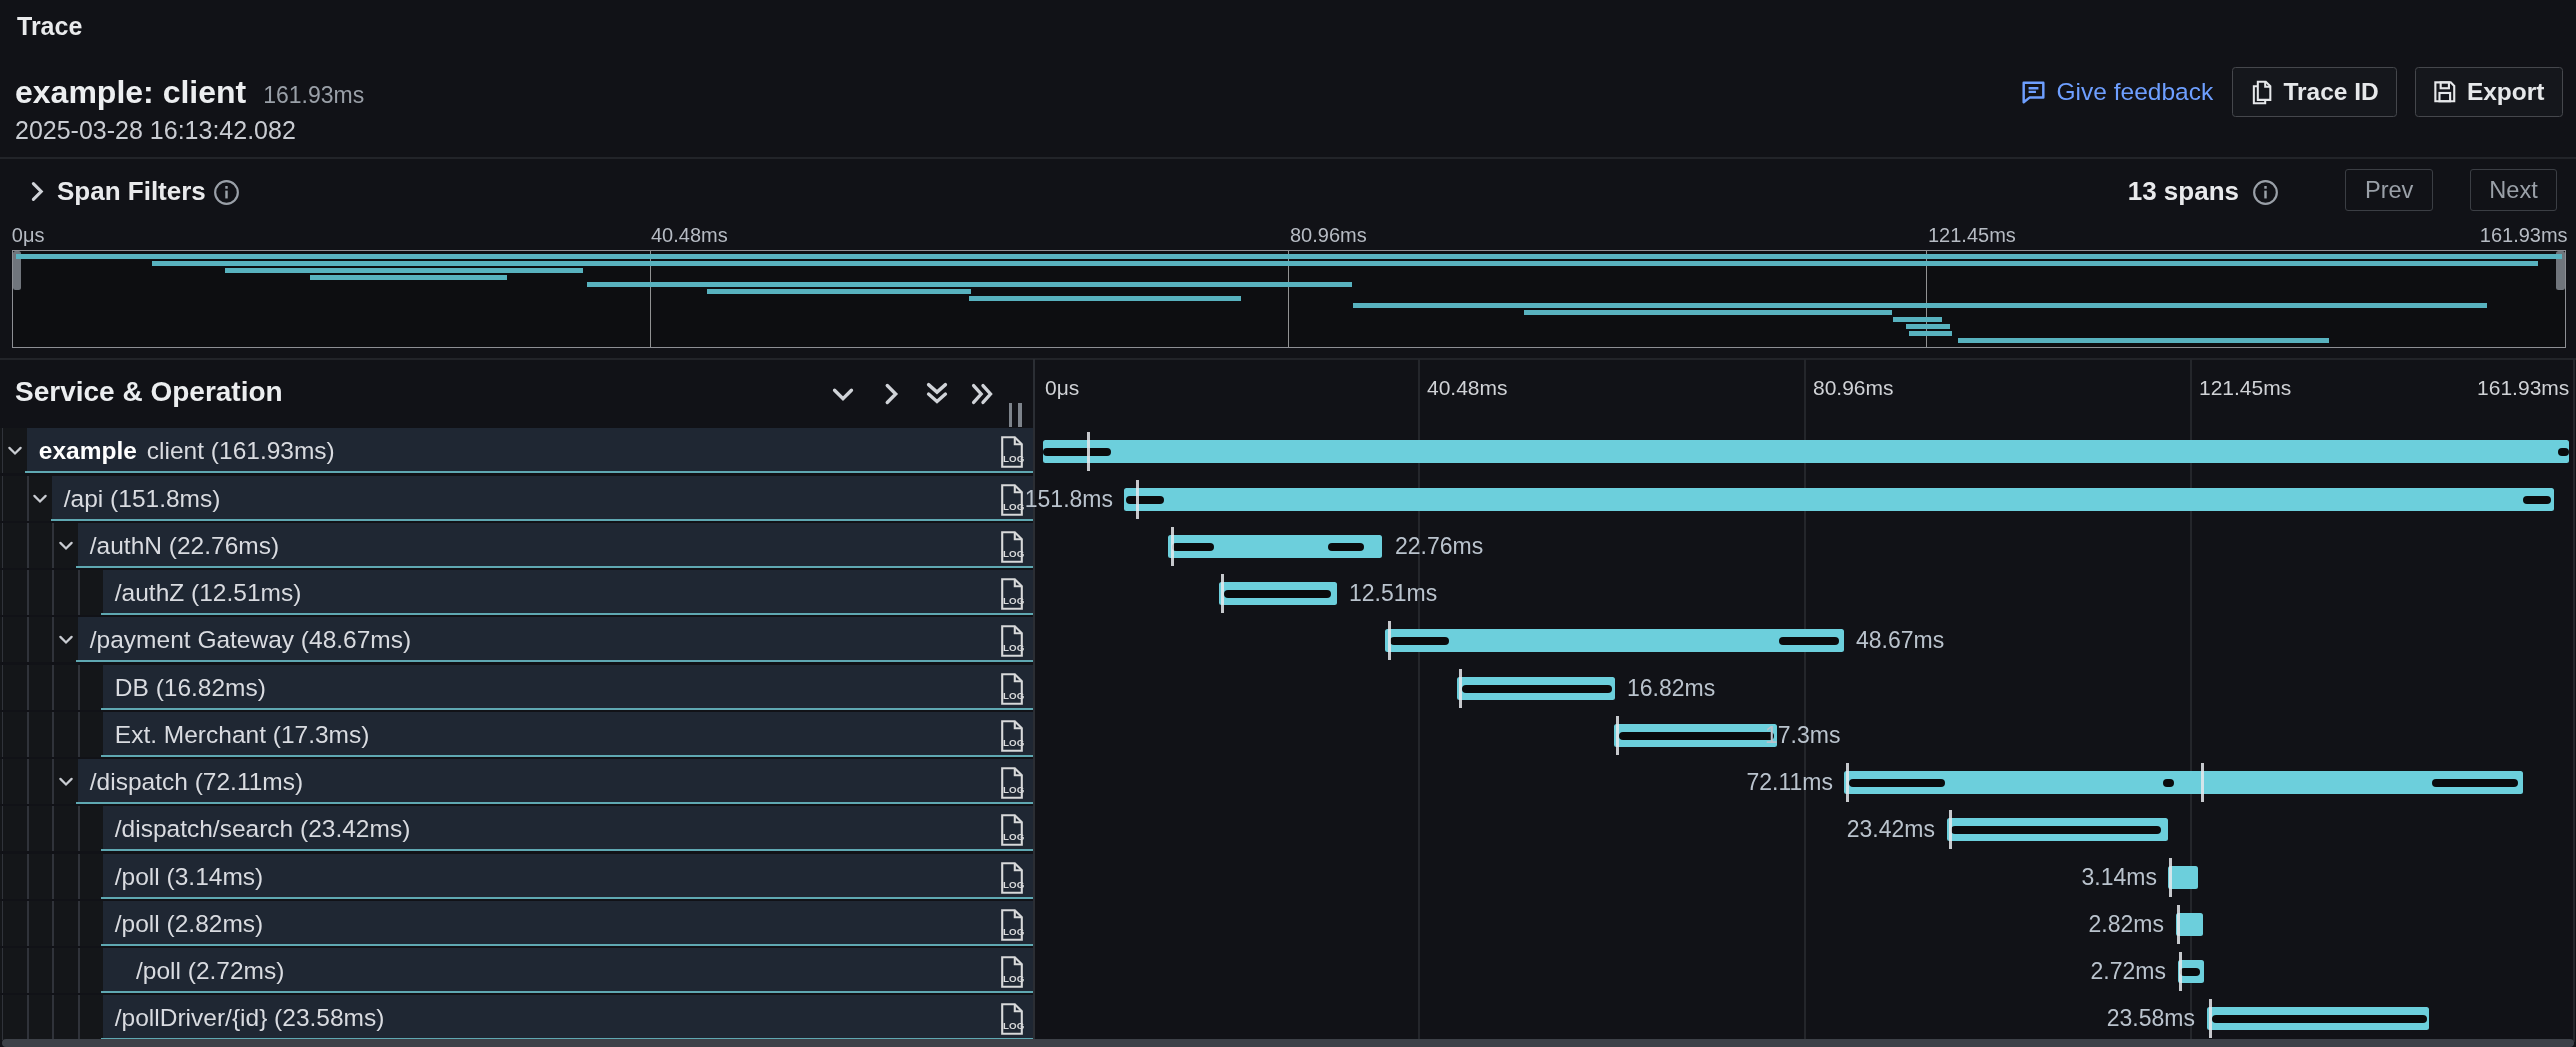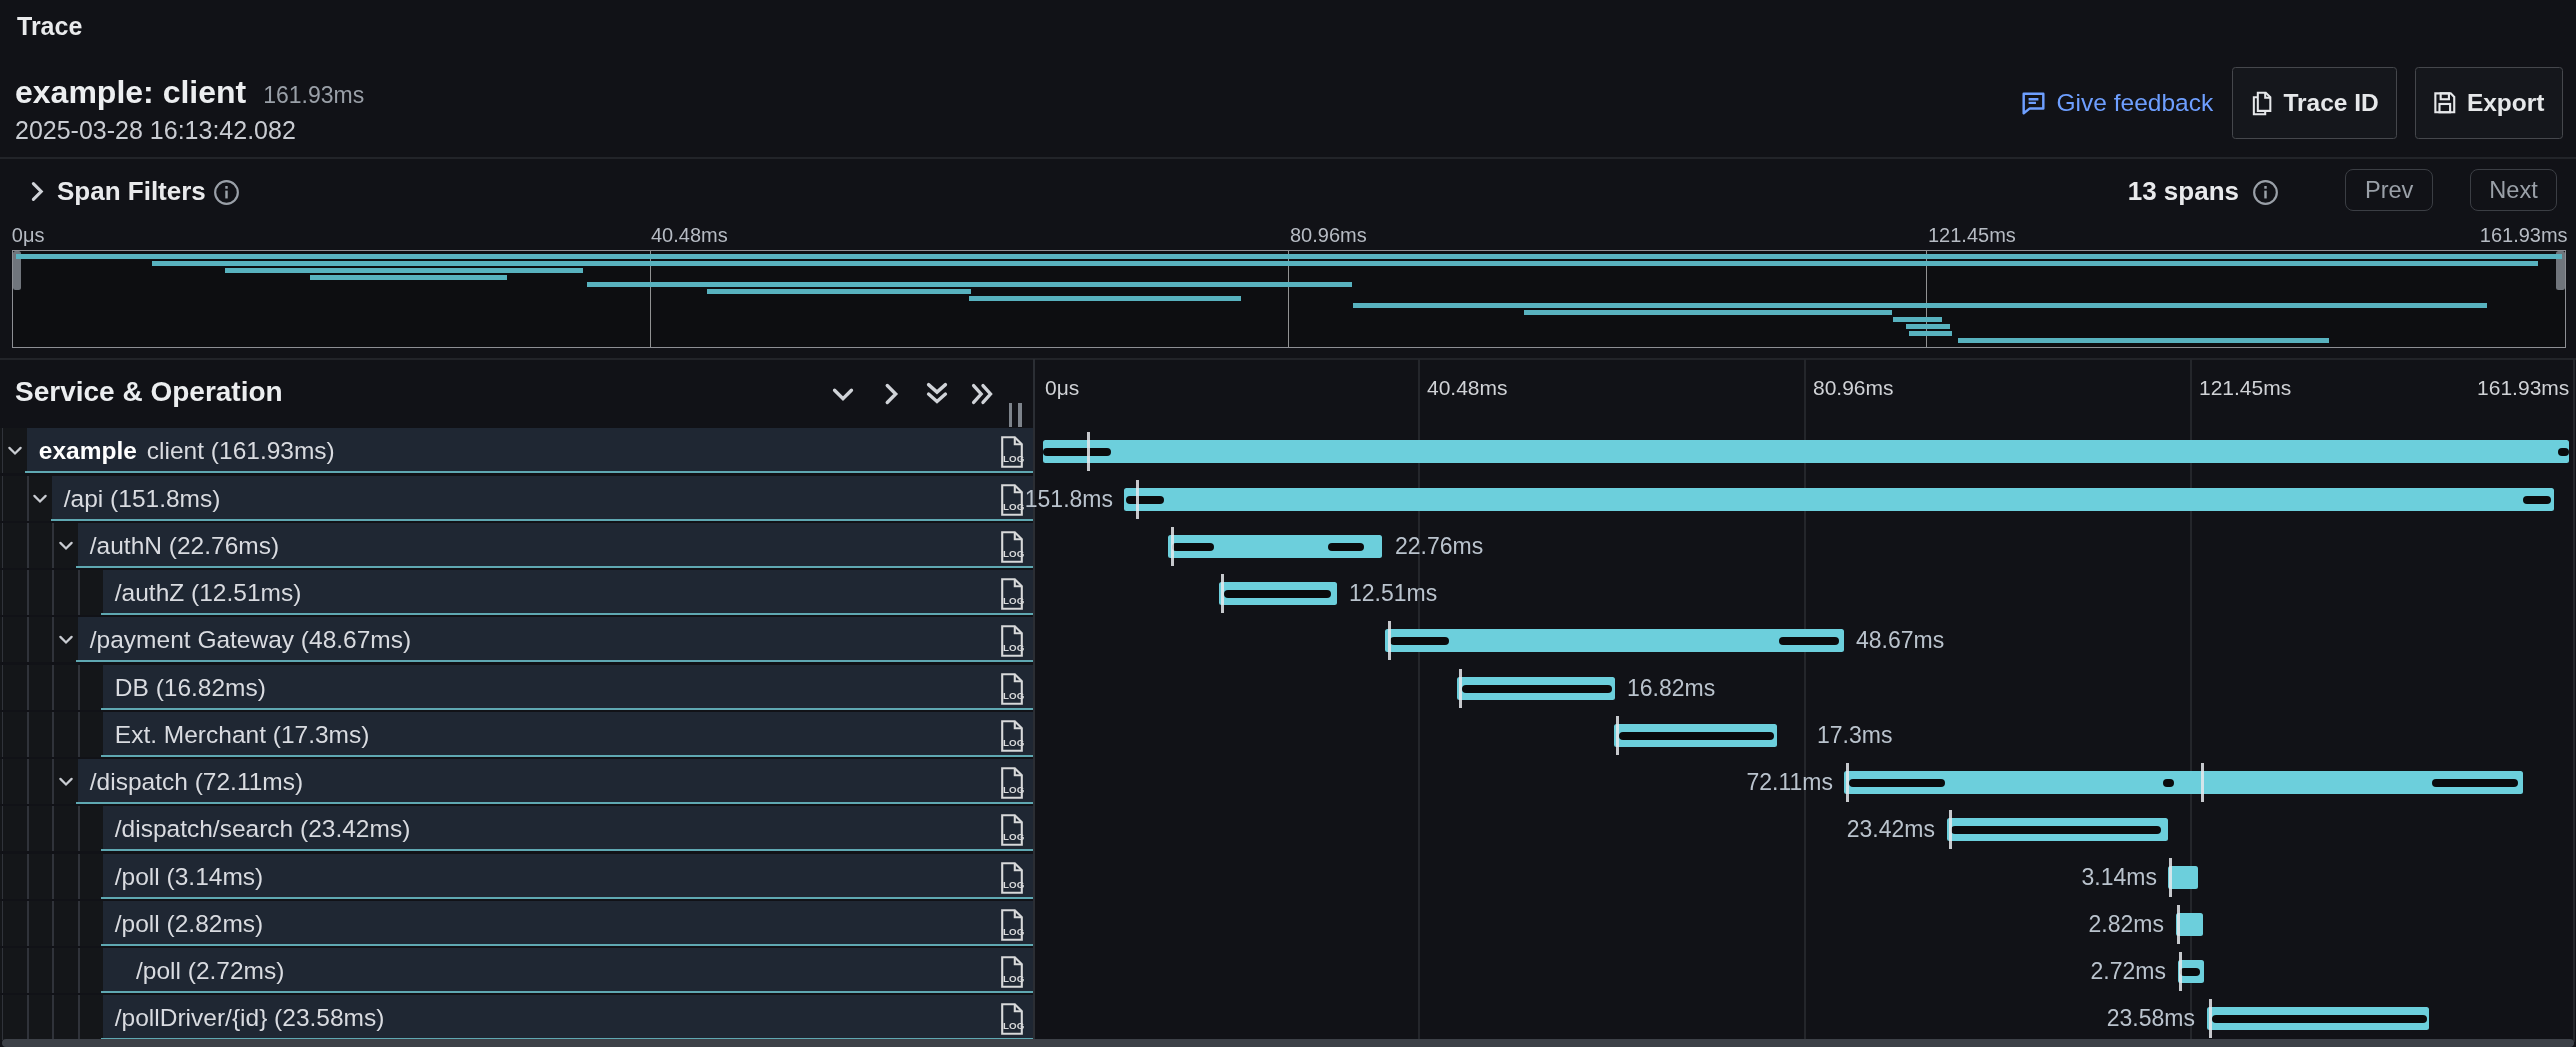--- a/index.html
+++ b/index.html
@@ -6,31 +6,31 @@
   .app{position:relative;width:2576px;height:1048px;background:#111217;
        font-family:"Liberation Sans",sans-serif;color:#d8d9da;overflow:hidden;}
   .eyebrow{position:absolute;left:17px;top:11.8px;font-size:25px;font-weight:700;color:#e9eaec;}
   .title-row{position:absolute;left:15px;top:74px;display:flex;align-items:baseline;gap:17px;}
   .title{font-size:32px;font-weight:600;color:#eceef0;}
   .dur-badge{font-size:23px;color:#9aa0a8;}
   .timestamp{position:absolute;left:15px;top:116px;font-size:25px;color:#c9ccd2;}
   .actions{position:absolute;right:13.5px;top:67px;display:flex;align-items:center;gap:18.6px;}
   .feedback{display:flex;align-items:center;gap:10px;color:#6e9fff;font-size:24.5px;cursor:pointer;}
   .hbtn{display:flex;align-items:center;gap:10px;background:#15171c;border:1.7px solid #45474c;
-        border-radius:3.4px;color:#e6e8ea;font-size:24.5px;font-weight:600;padding:21px 17px;
+        border-radius:3.4px;color:#e6e8ea;font-size:24.5px;font-weight:600;padding:10px 17px;
         font-family:"Liberation Sans",sans-serif;cursor:pointer;text-align:right;}
   .icn{display:inline-flex;align-items:center;}
   .hdiv{position:absolute;left:0;right:0;height:1.7px;background:#222429;}
   .filters-row{position:absolute;left:0;top:159px;right:0;height:67px;}
   .f-chevron{position:absolute;left:23.6px;top:20px;}
   .f-label{position:absolute;left:57px;top:17px;font-size:26px;font-weight:700;color:#e9eaec;}
   .f-info{position:absolute;left:213px;top:20px;}
   .spans-count{position:absolute;right:337px;top:17px;font-size:26px;font-weight:700;color:#e9eaec;}
   .c-info{position:absolute;right:297px;top:20px;}
-  .navbtn{position:absolute;top:10px;background:transparent;border:1.7px solid #3b3e44;border-radius:8px;
+  .navbtn{position:absolute;top:10px;background:transparent;border:1.7px solid #3b3e44;border-radius:3px;
         color:#9aa0a8;font-size:23.6px;padding:6.7px 18.6px;font-family:"Liberation Sans",sans-serif;cursor:pointer;}
   .mini-tick{position:absolute;top:224px;font-size:20px;color:#b6bbc3;}
   .mini-box{position:absolute;left:11.8px;top:250px;width:2552px;height:96px;border:1.7px solid #8d8f94;
         background:#0d0e11;}
   .mini-grid{position:absolute;top:0;bottom:0;width:1.7px;background:rgba(255,255,255,0.55);}
   .mini-bar{position:absolute;height:5px;background:#58b2bf;}
   .mini-handle{position:absolute;top:0;width:8.4px;height:39px;background:#70757c;border-radius:2.5px;}
   .so-header{position:absolute;left:0;top:359px;width:1033px;height:69px;}
   .so-title{position:absolute;left:15px;top:17px;font-size:28px;font-weight:700;color:#eceef0;}
   .hicon{position:absolute;top:20px;cursor:pointer;}
@@ -355,21 +355,21 @@
             <path d="M3 1.5h9l5 5V22.5H3z" fill="none" stroke="#d8d9da" stroke-width="1.5"></path>
             <path d="M12 1.5v5h5" fill="none" stroke="#d8d9da" stroke-width="1.5"></path>
             <text x="3.6" y="19.5" font-size="7" font-weight="bold" fill="#d8d9da" font-family="Liberation Sans, sans-serif">LOG</text>
           </svg></div>
         <div class="row-sep" style="left: 101px; background: rgb(95, 168, 178);"></div>
       </div>
       <div class="tl-row" style="top: 712px;">
         <div class="bar" style="left: 581px; width: 163px; background: rgb(108, 207, 220);"></div>
         <div class="crit" style="left: 586px; width: 155px; background: rgb(10, 11, 13);"></div>
         <div class="etick" style="left: 583px;"></div>
-        <div class="bar-label" style="left: 784px; text-align: right;">17.3ms</div>
+        <div class="bar-label" style="left: 732px; text-align: right;">17.3ms</div>
       </div>
       <div class="tree-row" style="top: 759px;">
         <div class="gutter" style="width: 78px;"></div>
         <div class="guide" style="left: 1.7px;"></div>
         <div class="guide" style="left: 27px;"></div>
         <div class="guide" style="left: 52px;"></div>
         <div class="tree-chevron" style="left: 56px;"><svg width="20" height="20" viewBox="0 0 16 16">
             <path d="M3.5 5.5L8 10l4.5-4.5" fill="none" stroke="#c9ccd2" stroke-width="1.8" stroke-linecap="round"></path>
           </svg></div>
         <div class="row-content" style="left: 78px;">

